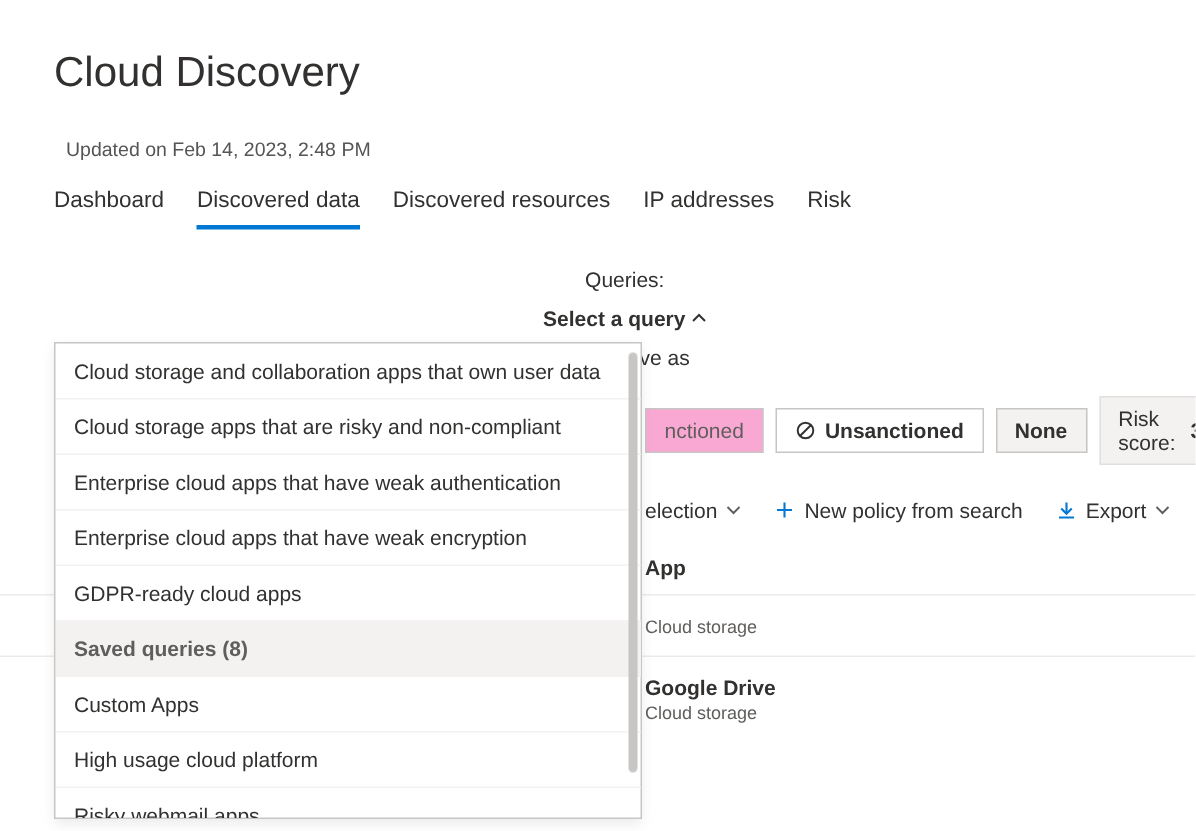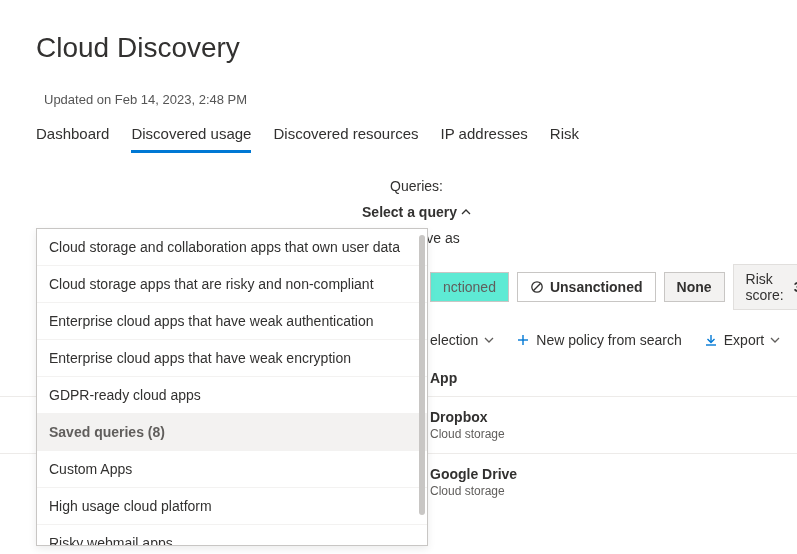--- a/index.html
+++ b/index.html
@@ -74,21 +74,21 @@
       display: inline-flex;
       align-items: center;
       gap: 6px;
       padding: 6px 12px;
       border: 1px solid #c8c6c4;
       background: #fff;
       cursor: pointer;
       font-size: 14px;
     }
     .pill.disabled-look {
-      background: #5eead4;
+      background: #f9a8d4;
       color: #605e5c;
     }
     .pill.unsanctioned { font-weight: 700; }
     .pill.none {
       background: #f3f2f1;
       font-weight: 600;
       border-color: #c8c6c4;
     }
     .risk {
       display: inline-flex;
@@ -165,21 +165,21 @@
   </style>
 </head>
 <body>
 
 <h1 class="page-title">Cloud Discovery</h1>
 
 <div class="updated">Updated on Feb 14, 2023, 2:48 PM</div>
 
 <nav class="tabs">
   <div class="tab">Dashboard</div>
-  <div class="tab active">Discovered usage</div>
+  <div class="tab active">Discovered data</div>
   <div class="tab">Discovered resources</div>
   <div class="tab">IP addresses</div>
   <div class="tab">Risk</div>
 </nav>
 
 <div class="query-row">
   <span class="query-label">Queries:</span>
   <span class="query-select">
     <span>Select a query</span>
     <span>
@@ -253,21 +253,20 @@
       <svg width="10" height="10" viewBox="0 0 10 10">
           <path d="M1 3 L5 7 L9 3" fill="none" stroke="#605e5c" stroke-width="1.3"></path>
         </svg>
     </span>
   </div>
 </div>
 
 <div class="col-header">App</div>
 
 <div class="app-row">
-  <div class="app-name">Dropbox</div>
   <div class="app-cat">Cloud storage</div>
 </div>
 <div class="app-row">
   <div class="app-name">Google Drive</div>
   <div class="app-cat">Cloud storage</div>
 </div>
 
 <div class="dropdown">
   <div class="dropdown-inner">
     <div class="dd-item">Cloud storage and collaboration apps that own user data</div>

